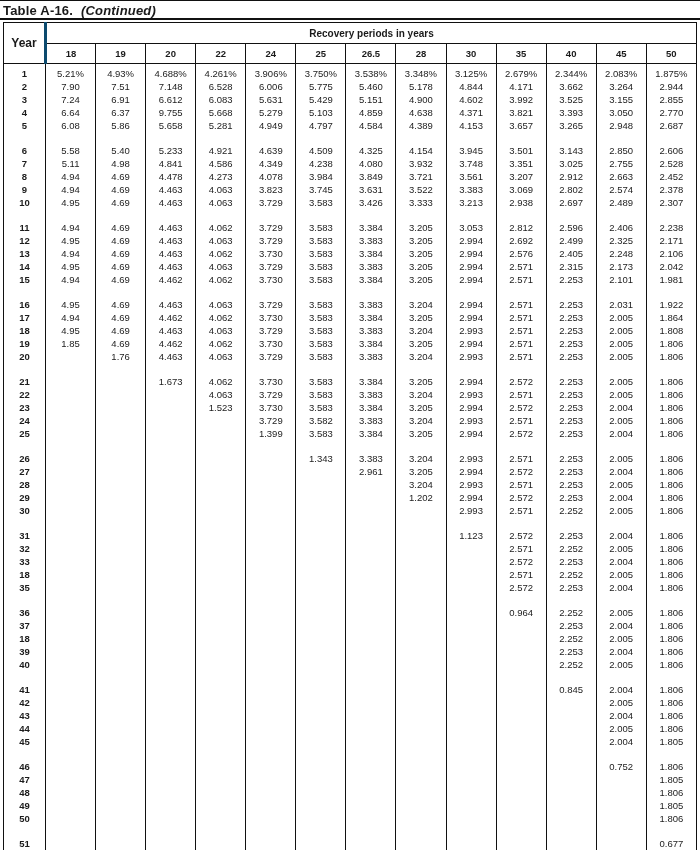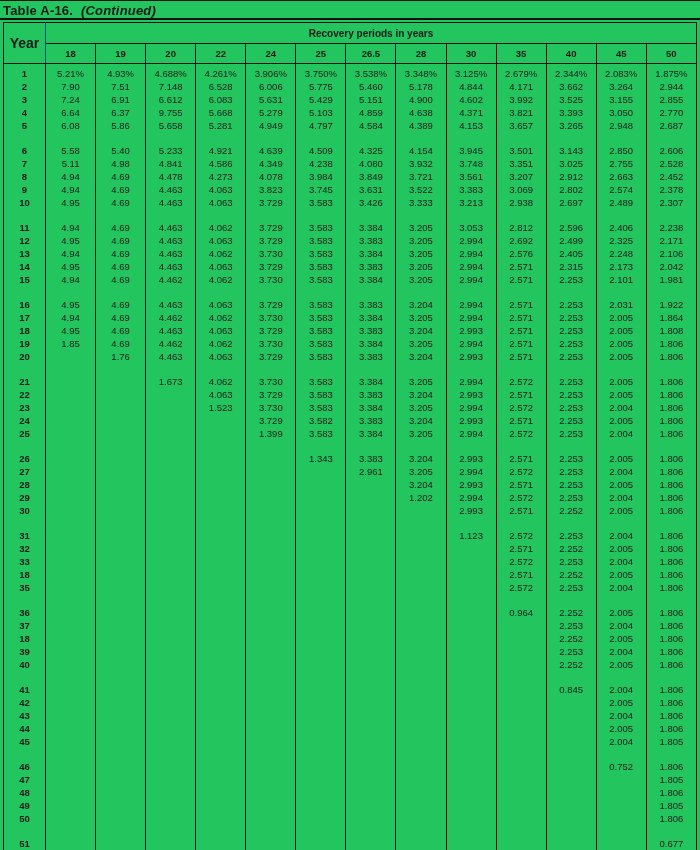--- a/index.html
+++ b/index.html
@@ -1,20 +1,20 @@
 <!DOCTYPE html>
 <html><head>
 <meta charset="utf-8">
 <style>
   html, body { margin: 0; padding: 0; background: #e8e8e8; }
   .page {
     position: relative;
     width: 700px;
     height: 850px;
-    background: #22c55e;
+    background: #ffffff;
     font-family: "Liberation Sans", sans-serif;
     color: #1a1a1a;
     overflow: hidden;
   }
   .top-rule {
     position: absolute; top: 0; left: 0; right: 0;
     height: 1px; background: #111;
   }
   .title {
     position: absolute; top: 3px; left: 3px;
@@ -34,22 +34,22 @@
     border: 1px solid #111;
     border-bottom: 2px solid #111;
   }
   table.macrs th, table.macrs td {
     border-left: 1px solid #111;
     padding: 0;
     overflow: hidden;
     white-space: nowrap;
   }
   th.year {
-    font-size: 14px; font-weight: bold; 
-    border-right: 1px solid #0c4a6e;
+    font-size: 12px; font-weight: bold; 
+    border-right: 3px solid #0c4a6e;
     border-bottom: 1px solid #111;
   }
   th.group {
     height: 20px; font-size: 10px; font-weight: bold; text-align: center;
     border-bottom: 1px solid #111;
     margin-top: 36px;
   }
   th.col {
     height: 19px; font-size: 9.5px; font-weight: bold; text-align: center;
     border-bottom: 1px solid #111;

